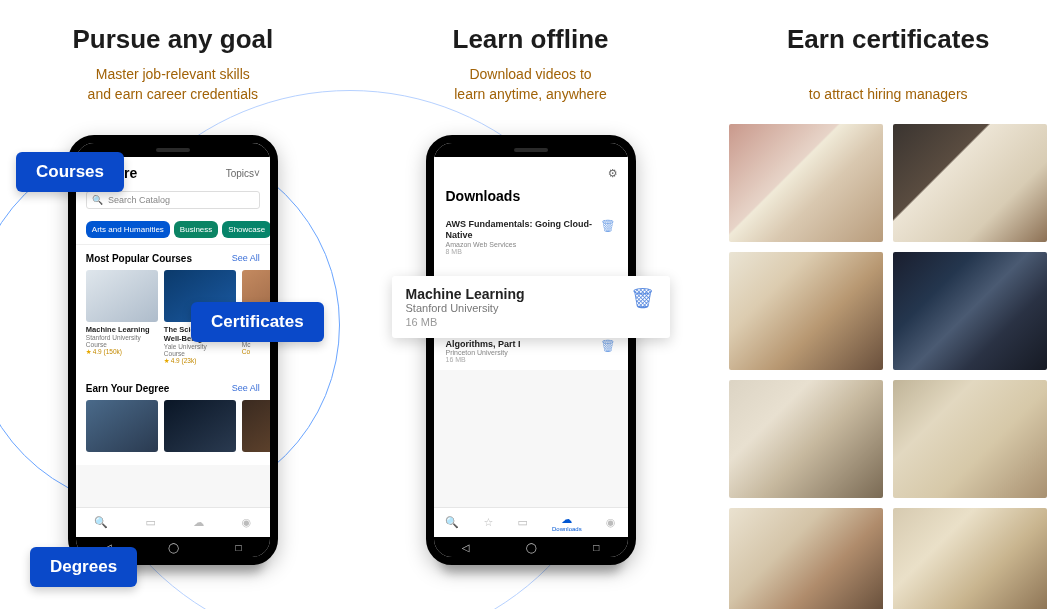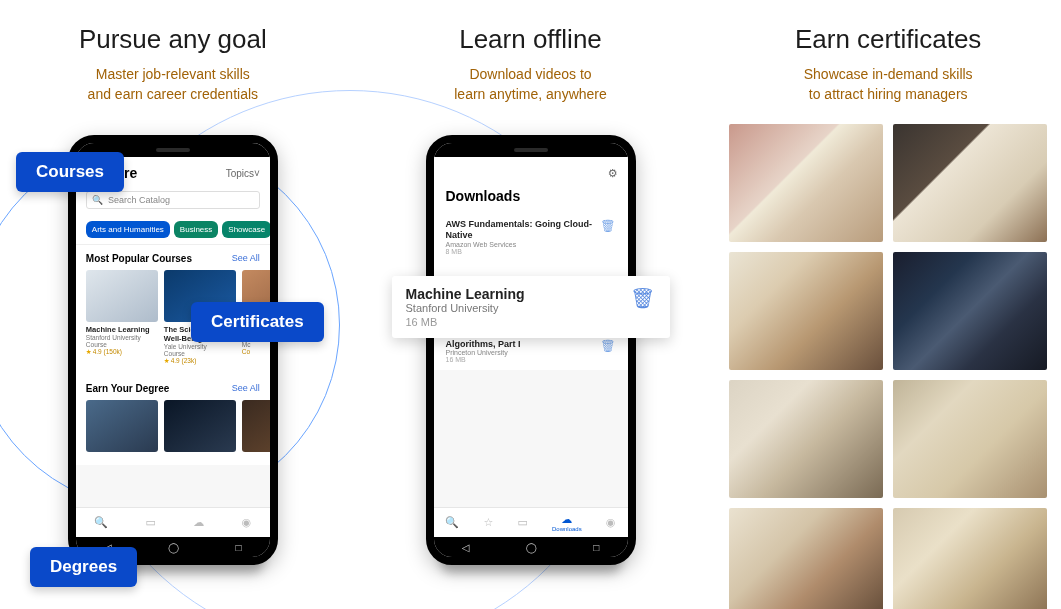--- a/index.html
+++ b/index.html
@@ -15,21 +15,21 @@
   }
   .panel {
     flex: 1;
     background: #fff;
     position: relative;
     padding-top: 24px;
     text-align: center;
   }
   .panel-title {
     font-size: 26px;
-    font-weight: 400;
+    font-weight: 700;
     color: #1c1c1c;
     margin-bottom: 10px;
   }
   .panel-sub {
     font-size: 14px;
     color: #a16207;
     line-height: 1.4;
     margin-bottom: 20px;
   }
   
@@ -427,21 +427,21 @@
       <div class="t2">Stanford University</div>
       <div class="t3">16 MB</div>
     </div>
     <span class="trash">🗑</span>
   </div>
 </div>
 
 <div class="panel p3">
   <div class="panel-title">Earn certificates</div>
   <div class="panel-sub">
-    <span>Showcase in-demand skills</span><br><span>to attract hiring managers</span>
+    <br><span>to attract hiring managers</span>
   </div>
   <div class="grid">
     <div class="photo ph1"></div>
     <div class="photo ph2"></div>
     <div class="photo ph3"></div>
     <div class="photo ph4"></div>
     <div class="photo ph5"></div>
     <div class="photo ph6"></div>
     <div class="photo ph7"></div>
     <div class="photo ph8"></div>

